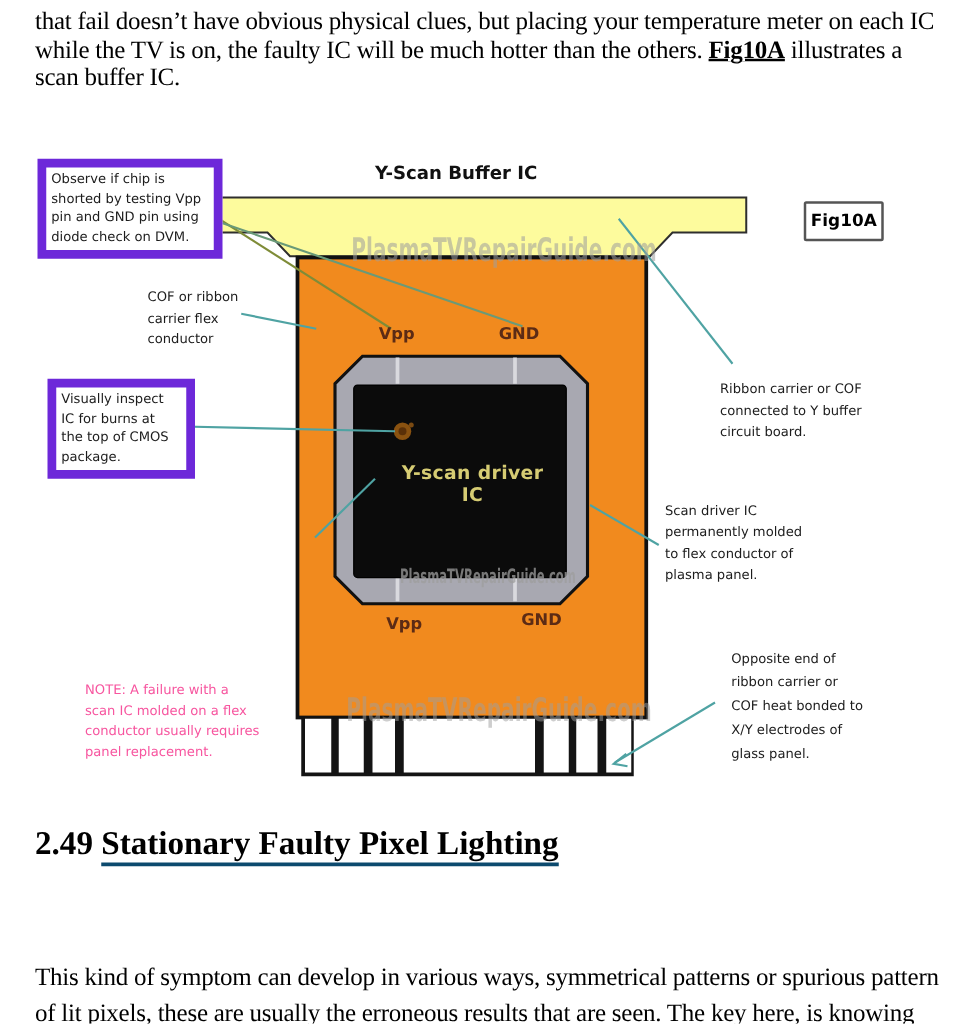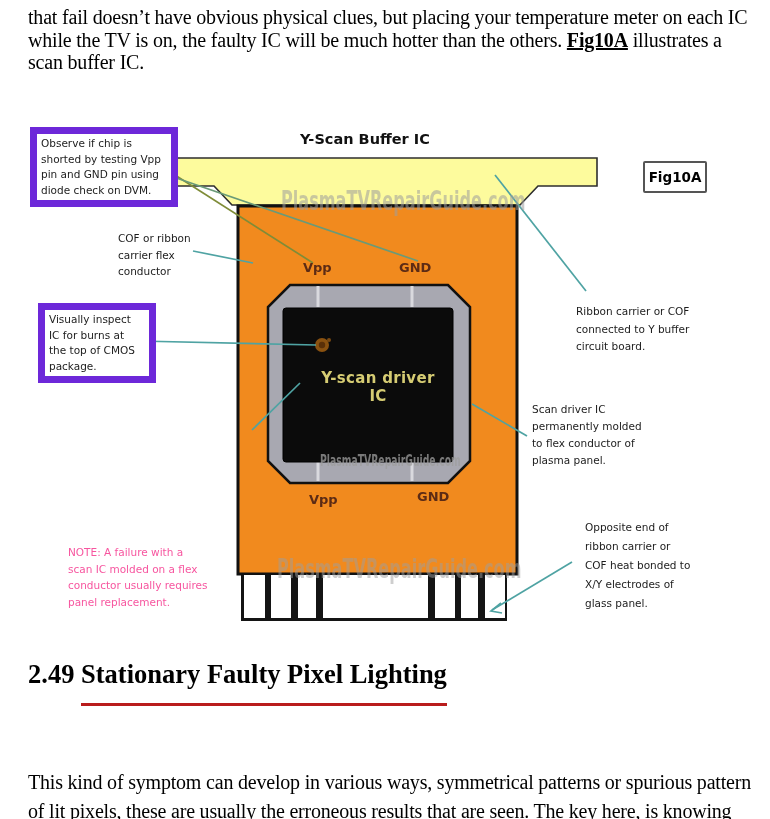--- a/index.html
+++ b/index.html
@@ -6,21 +6,21 @@
   #page{position:relative;width:770px;height:819px;background:#fff;overflow:hidden;
         font-family:"Liberation Serif",serif;color:#000;}
 
   
   .para{position:absolute;left:28px;width:730px;font-size:20px;letter-spacing:-0.2px;}
   #top-para{top:6px;line-height:22.5px;}
   #bottom-para{top:768px;line-height:29px;}
   .figref{font-weight:bold;text-decoration:underline;text-decoration-thickness:2px;}
 
   .heading{position:absolute;left:28px;top:659px;font-size:26.5px;font-weight:bold;white-space:nowrap;}
-  .heading .underlined{border-bottom:3px solid #b91c1c;padding-bottom:14px;}
+  .heading .underlined{border-bottom:3px solid #0c4a6e;padding-bottom:1px;}
 
   
   svg{position:absolute;left:0;top:0;z-index:1;}
   .lbl{position:absolute;z-index:3;font-family:"DejaVu Sans",sans-serif;font-size:10.5px;
        line-height:16.5px;color:#1c1c1c;white-space:pre-wrap;}
   .boxed{border:7px solid #6d28d9;background:#fff;padding:2px 4px;line-height:15.5px;}
   .diagram-title{position:absolute;left:300px;top:131px;width:165px;text-align:left;z-index:3;
        font-family:"DejaVu Sans",sans-serif;font-weight:bold;font-size:14.5px;color:#111;}
   .figbox{position:absolute;left:643px;top:161px;width:56px;z-index:3;border:2px solid #555;
        background:#fff;text-align:center;padding:6px 2px;font-family:"DejaVu Sans",sans-serif;

